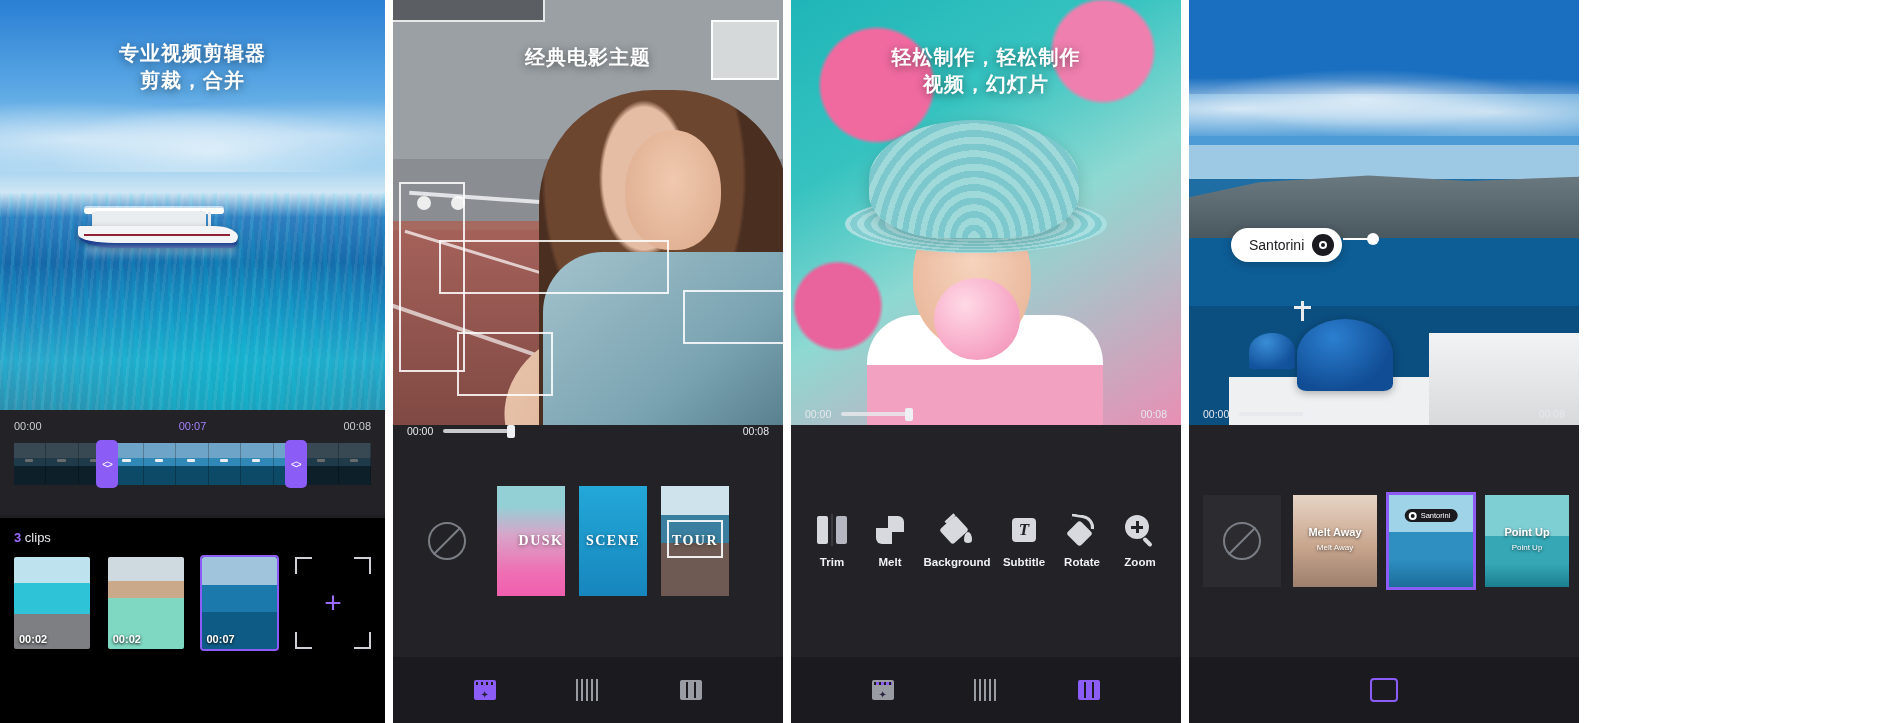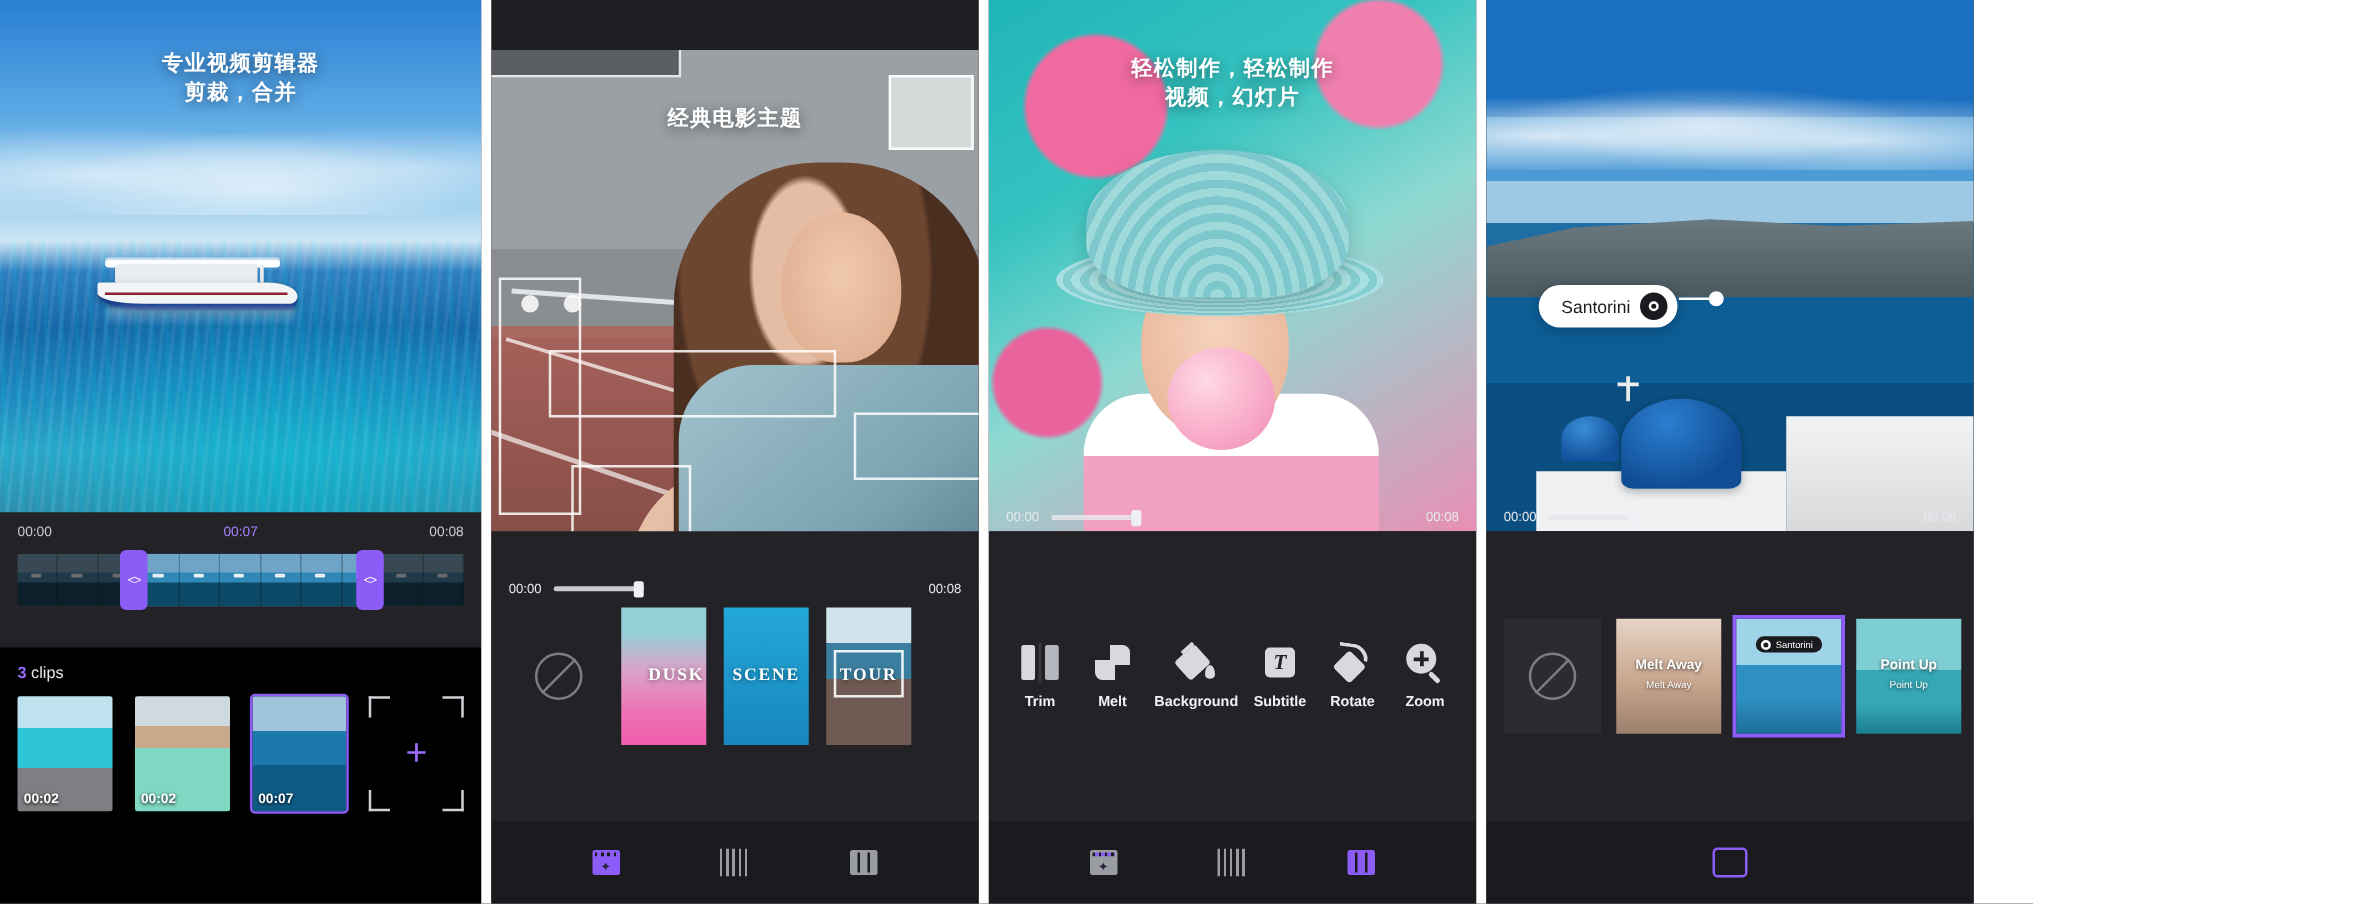--- a/index.html
+++ b/index.html
@@ -10,21 +10,21 @@
     overflow: hidden;
   }
   .shots { display: flex; width: 1900px; height: 723px; gap: 8px; background:#ffffff; }
   .shot { position: relative; width: 385px; height: 723px; overflow: hidden; background:#1f1f23; flex: 0 0 385px; }
   .shot.wide { flex: 0 0 390px; width:390px; }
 
   
   .preview { position: relative; width: 100%; overflow: hidden; }
   .headline {
     position: absolute; left: 0; right: 0; text-align: center;
-    color: #fff; font-size: 17px; font-weight: 700; line-height: 1.35;
+    color: #fff; font-size: 20px; font-weight: 700; line-height: 1.35;
     text-shadow: 0 2px 10px rgba(0,0,0,.45); letter-spacing: 1px;
     z-index: 6; white-space: pre-line;
   }
 
   
   .p1-preview { height: 410px; background: linear-gradient(#2a7fd4 0%, #5ba8e4 22%, #9fd0ef 40%, #cfe6f4 47%, #2f7fc0 53%, #1668a8 64%, #1c86bd 76%, #2ba6c9 88%, #2d8fae 100%); }
   .sea-shimmer { position:absolute; left:0; right:0; top:47%; bottom:0;
     background:
       repeating-linear-gradient(96deg, rgba(255,255,255,.07) 0 3px, rgba(0,0,0,0) 3px 9px),
       repeating-linear-gradient(-92deg, rgba(0,230,255,.09) 0 4px, rgba(0,0,0,0) 4px 12px),
@@ -74,21 +74,21 @@
   .clip-add .corner { position:absolute; width:17px; height:17px; border:2px solid #cfcfd6;}
   .clip-add .tl{left:0;top:0;border-right:0;border-bottom:0;}
   .clip-add .tr{right:0;top:0;border-left:0;border-bottom:0;}
   .clip-add .bl{left:0;bottom:0;border-right:0;border-top:0;}
   .clip-add .br{right:0;bottom:0;border-left:0;border-top:0;}
   .clip-add .plus { position:absolute; inset:0; display:flex; align-items:center; justify-content:center;
       color:#9b6bff; font-size:30px; line-height:1; font-weight:300;}
 
   
   .p2-preview { height:442px; position:relative;
-     background: linear-gradient(160deg,#8e9094 0%, #a09a96 28%, #9d6f66 55%, #6f4a45 100%); margin-top: 40px; }
+     background: linear-gradient(160deg,#8e9094 0%, #a09a96 28%, #9d6f66 55%, #6f4a45 100%); }
   .p2-city { position:absolute; inset:0;
      background: linear-gradient(#9aa0a4 0 36%, #8a8e92 36% 50%, #a76a61 50% 100%);
      filter: blur(0px);}
   .p2-road { position:absolute; left:0; right:0; top:52%; bottom:0; background:linear-gradient(#a4615a,#7d4741);}
   .p2-lane { position:absolute; left:2%; top:58%; width:46%; height:3px; background:rgba(255,255,255,.7); transform:rotate(17deg); }
   .p2-lane2 { position:absolute; left:-2%; top:76%; width:52%; height:4px; background:rgba(255,255,255,.65); transform:rotate(19deg); }
   .p2-rail { position:absolute; left:4%; top:45%; width:60%; height:4px; background:rgba(240,242,245,.85); transform:rotate(4deg);}
   .p2-woman { position:absolute; right:-6px; top:90px; width:250px; height:340px; border-radius:46% 46% 0 0 / 34% 34% 0 0;
      background: radial-gradient(ellipse at 42% 26%, #e5bda4 0 20%, #6d4630 22% 48%, #4a2e20 50% 100%);}
   .p2-face { position:absolute; right:62px; top:130px; width:96px; height:120px; border-radius:50% 50% 46% 46%;

